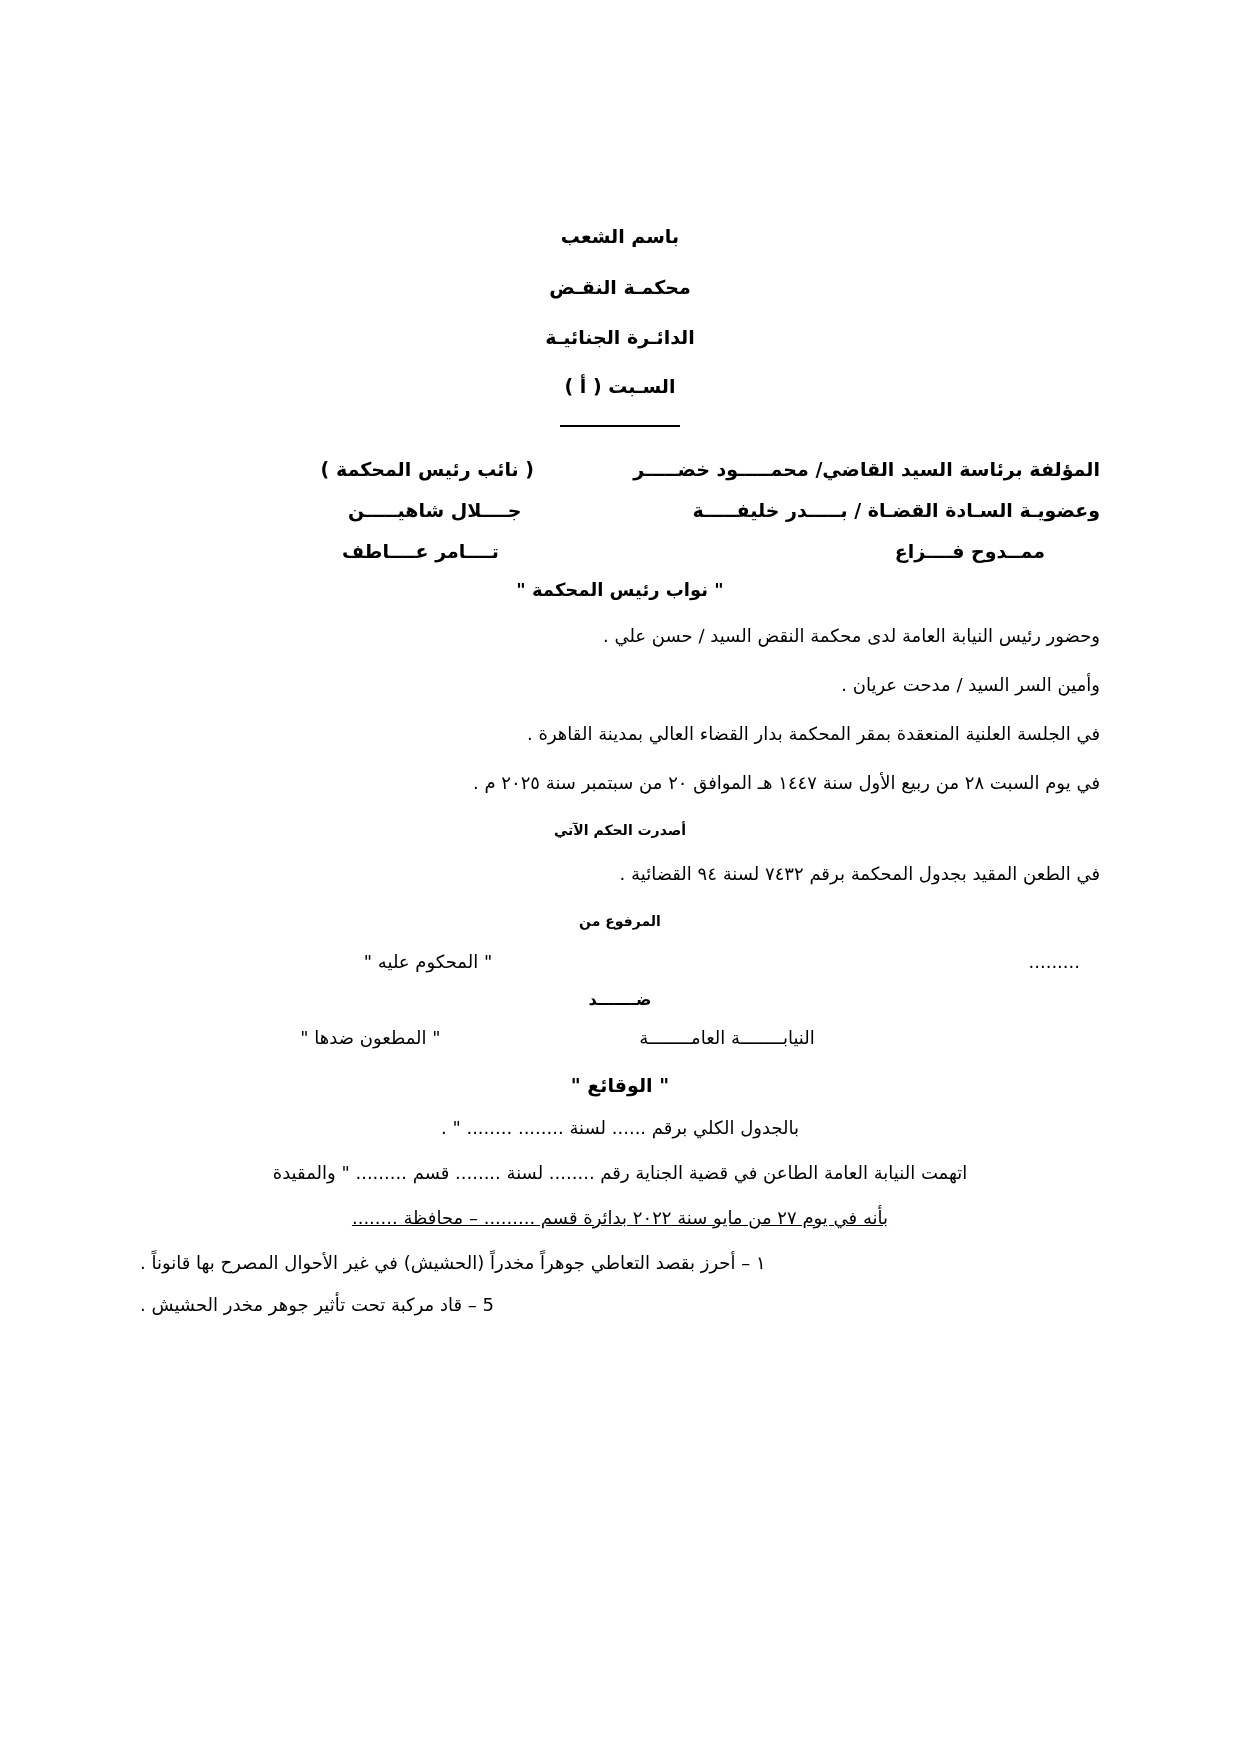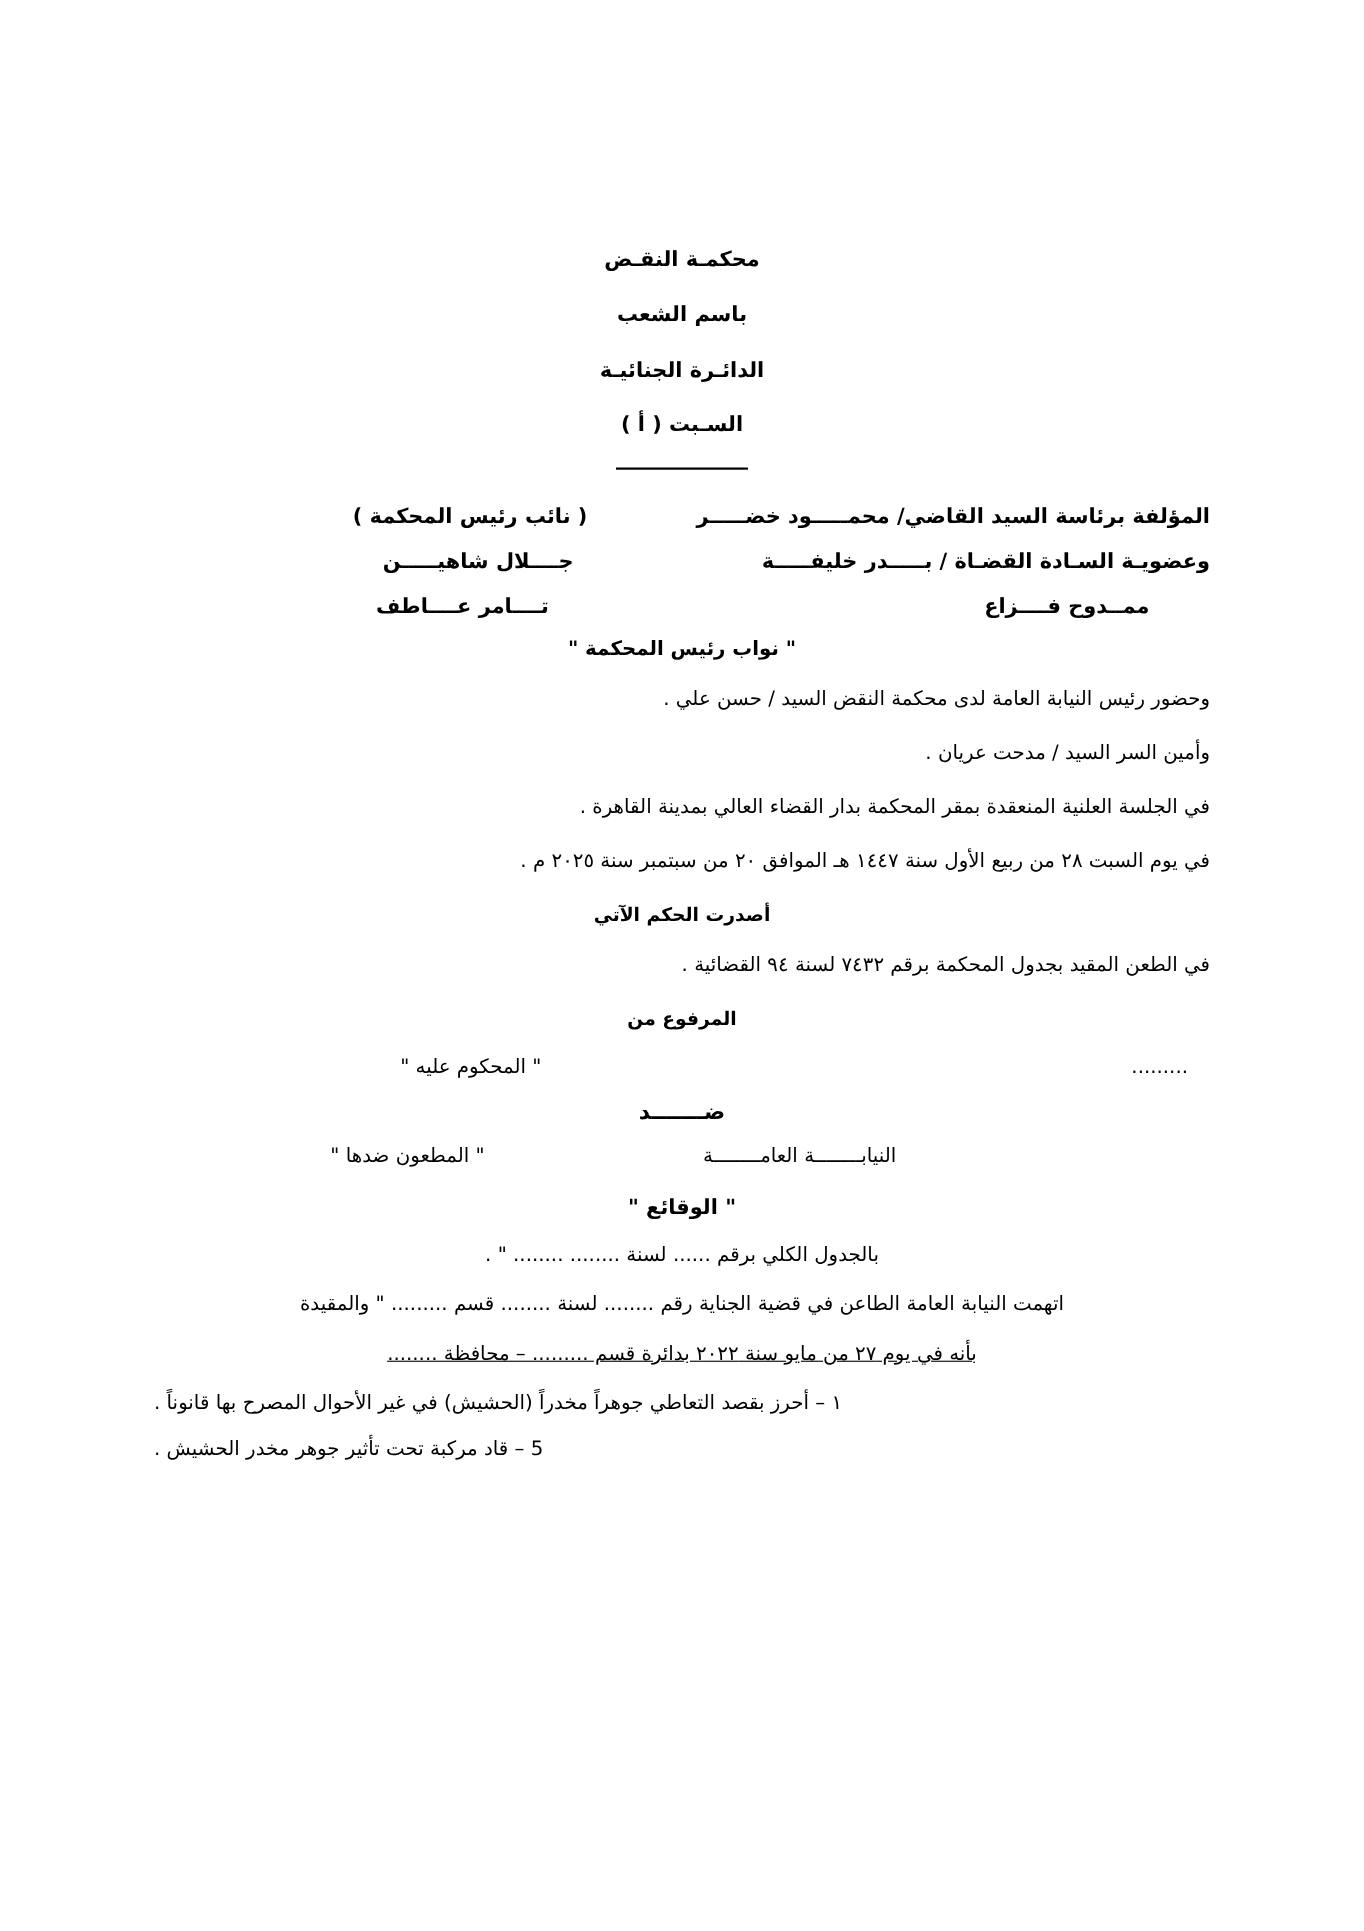--- a/index.html
+++ b/index.html
@@ -70,39 +70,39 @@
   .para {
     font-size: 18px;
     line-height: 1.5;
     margin: 0 0 22px 0;
     text-align: right;
   }
 
   .heading-c {
     text-align: center;
     font-weight: bold;
-    font-size: 17px;
+    font-size: 14px;
     margin: 26px 0 22px 0;
   }
 
   .dots-row {
     display: flex;
     flex-direction: row;
     justify-content: space-between;
     align-items: baseline;
     font-size: 18px;
     margin: 0 0 18px 0;
   }
   .dots-row .dots { width: 26%; text-align: right; padding-right: 20px; }
   .dots-row .quoted { width: 60%; text-align: center; }
 
   .centered-bold-lg {
     text-align: center;
     font-weight: bold;
-    font-size: 20px;
+    font-size: 16px;
     margin: 12px 0 18px 0;
     letter-spacing: 1px;
   }
 
   .parties {
     display: flex;
     flex-direction: row;
     justify-content: space-between;
     align-items: baseline;
     font-size: 18px;
@@ -132,22 +132,22 @@
     line-height: 1.6;
     margin: 0 0 14px 0;
     text-align: left;
   }
 </style>
 </head>
 <body>
 
 <div class="page">
 
+  <div class="title-line t1">باسم الشعب</div>
   <div class="title-line">محكمـة النقـض</div>
-  <div class="title-line t1">باسم الشعب</div>
   <div class="title-line">الدائـرة الجنائيـة</div>
   <div class="title-line">السـبت ( أ )</div>
 
   <div class="rule"></div>
 
   <div class="panel-row p-r1">
     <div class="col-right">المؤلفة برئاسة السيد القاضي/ محمـــــود خضـــــر</div>
     <div class="col-left">( نائب رئيس المحكمة )</div>
   </div>
 

